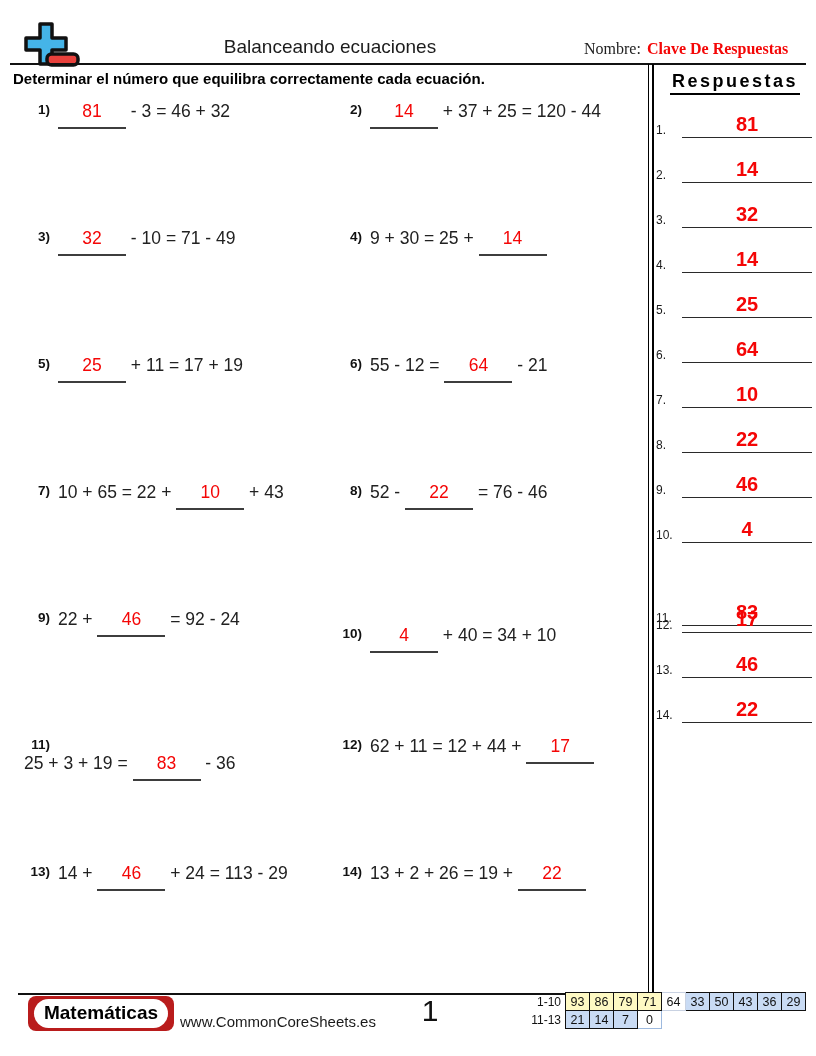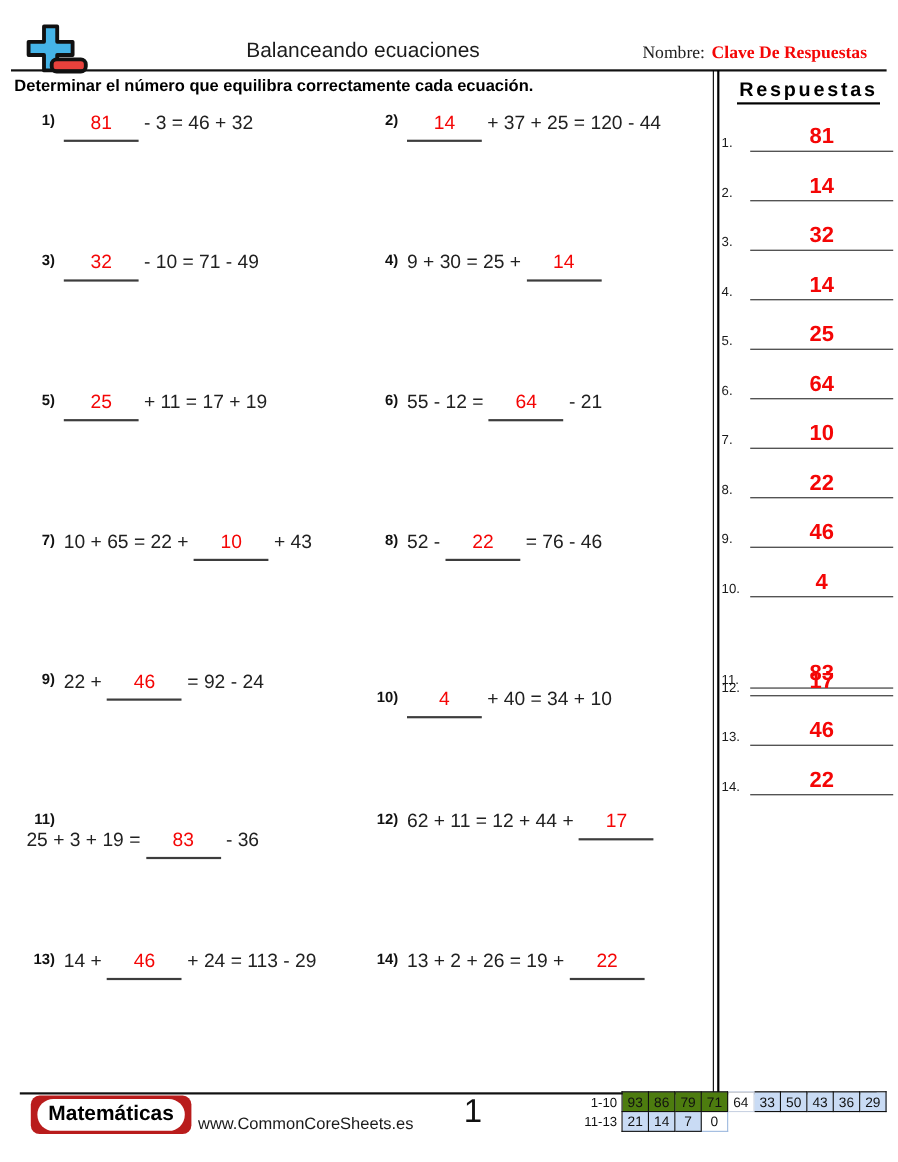--- a/index.html
+++ b/index.html
@@ -42,21 +42,21 @@
              display:flex;align-items:center;justify-content:center;}
   .brand-pill{background:#fff;border-radius:16px;padding:3px 10px 4px 10px;
               font-size:19px;font-weight:bold;color:#000;}
   .site-url{left:180px;top:1013px;font-size:15px;color:#1a1a1a;}
   .page-num{left:400px;top:994px;width:60px;text-align:center;font-size:30px;color:#111;}
 
   .score-table{position:absolute;left:521px;top:992px;border-collapse:collapse;font-size:12.5px;color:#111;}
   .score-table td{width:23px;height:17px;text-align:center;border:1.3px solid #111;padding:0;}
   .score-table td.tlabel{border:none;width:40px;text-align:right;padding-right:4px;font-size:12px;background:transparent;}
   .score-table td.fill{background:var(--cellblue);}
-  .score-table td.none{background:#4d7c0f;}
+  .score-table td.none{background:#fef9c3;}
   .score-table td.faint{background:#fff;border-color:#c9d2e2;}
   .score-table td.faint-blue{background:#fff;border-color:#9db9de;}
 </style>
 </head>
 <body style="--red: #f40606; --cellblue: #c9dbf4;">
 
 <svg class="abs logo-svg" width="62" height="50" viewBox="0 0 62 50">
   <path d="M20,4 h12 v14 h14 v12 h-14 v14 h-12 v-14 h-14 v-12 h14 z" fill="#45b4e8" stroke="#111" stroke-width="3.5" stroke-linejoin="round"></path>
   <rect x="27" y="34" width="31" height="11" rx="4.5" fill="#e8413c" stroke="#111" stroke-width="3.5"></rect>
 </svg>

